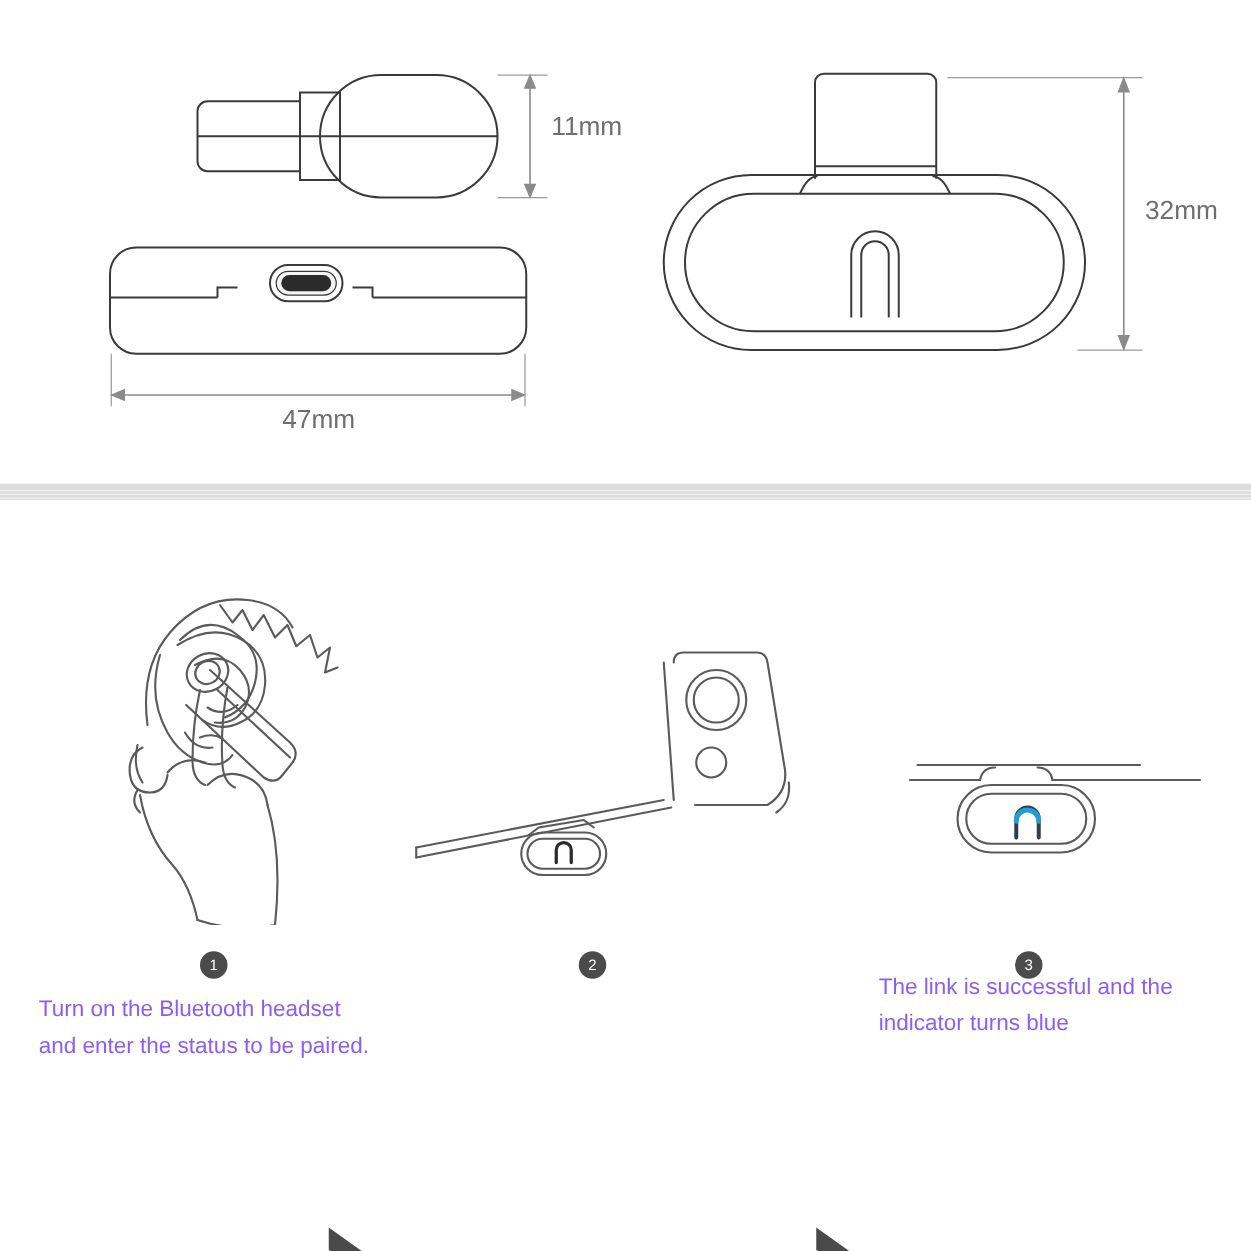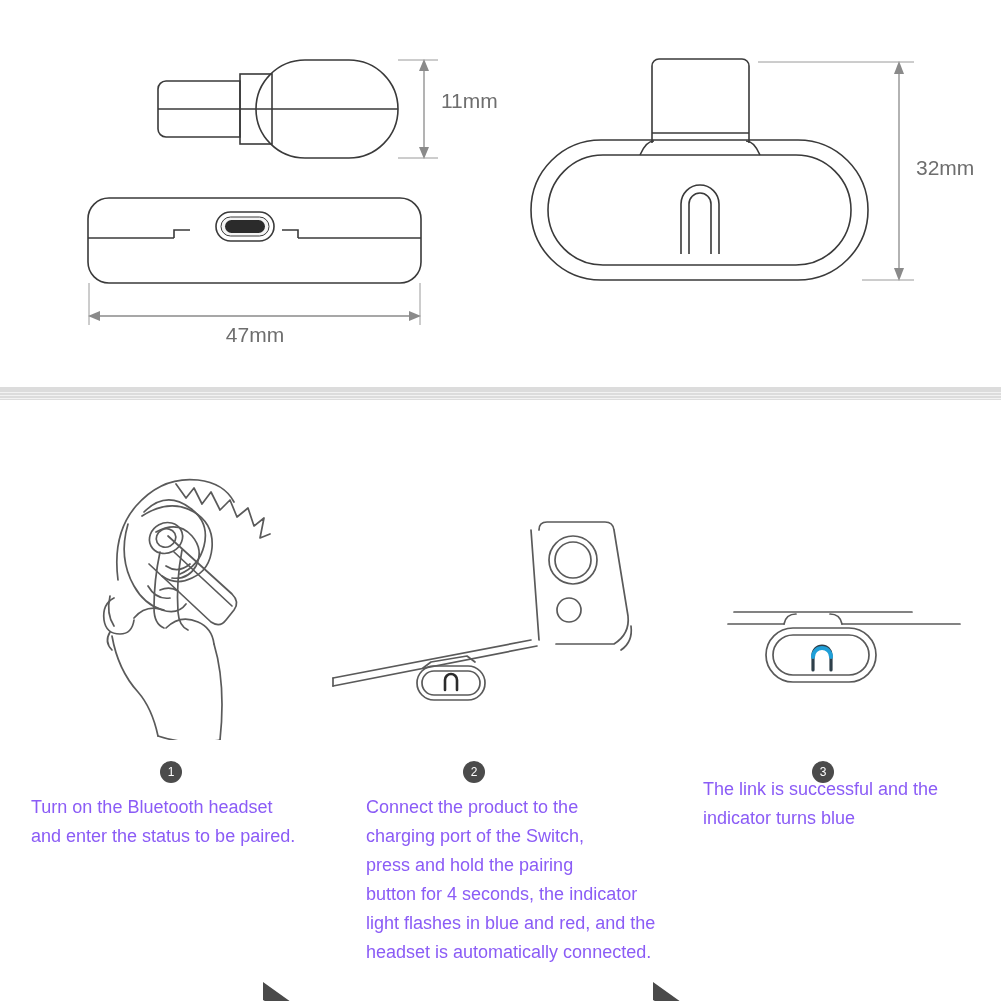--- a/index.html
+++ b/index.html
@@ -271,22 +271,16 @@
       <path d="M113 72 a9 9 0 0 1 18 0" fill="none" stroke="#1f9fd8" stroke-width="4" stroke-linecap="round"></path>
     </g>
   </svg>
 
   <div class="badge" style="left:160px; top:361px;">1</div>
   <div class="badge" style="left:463px; top:361px;">2</div>
   <div class="badge" style="left:812px; top:361px;">3</div>
 
   <div class="caption" style="left:31px; top:393px; width:300px;">Turn on the Bluetooth headset
 and enter the status to be paired.</div>
-  <div class="caption" style="left:366px; top:393px; width:340px;">Connect the product to the
-charging port of the Switch,
-press and hold the pairing
-button for 4 seconds, the indicator
-light flashes in blue and red, and the
-headset is automatically connected.</div>
   <div class="caption" style="left:703px; top:375px; width:290px;">The link is successful and the
 indicator turns blue</div>
 
 </div>
 
 </body></html>

